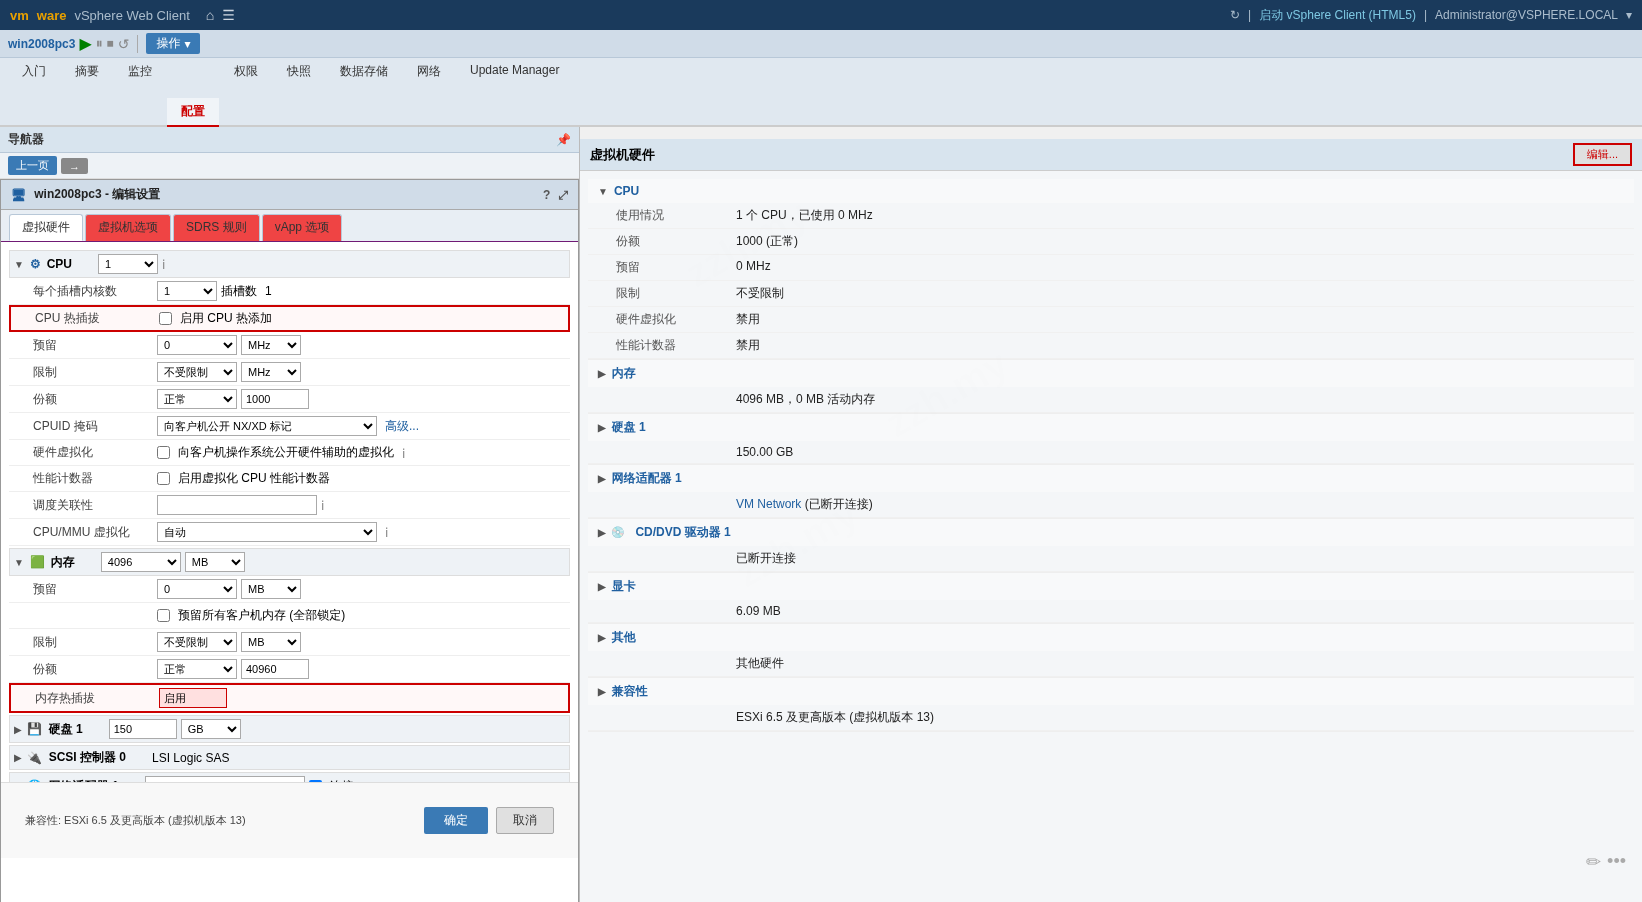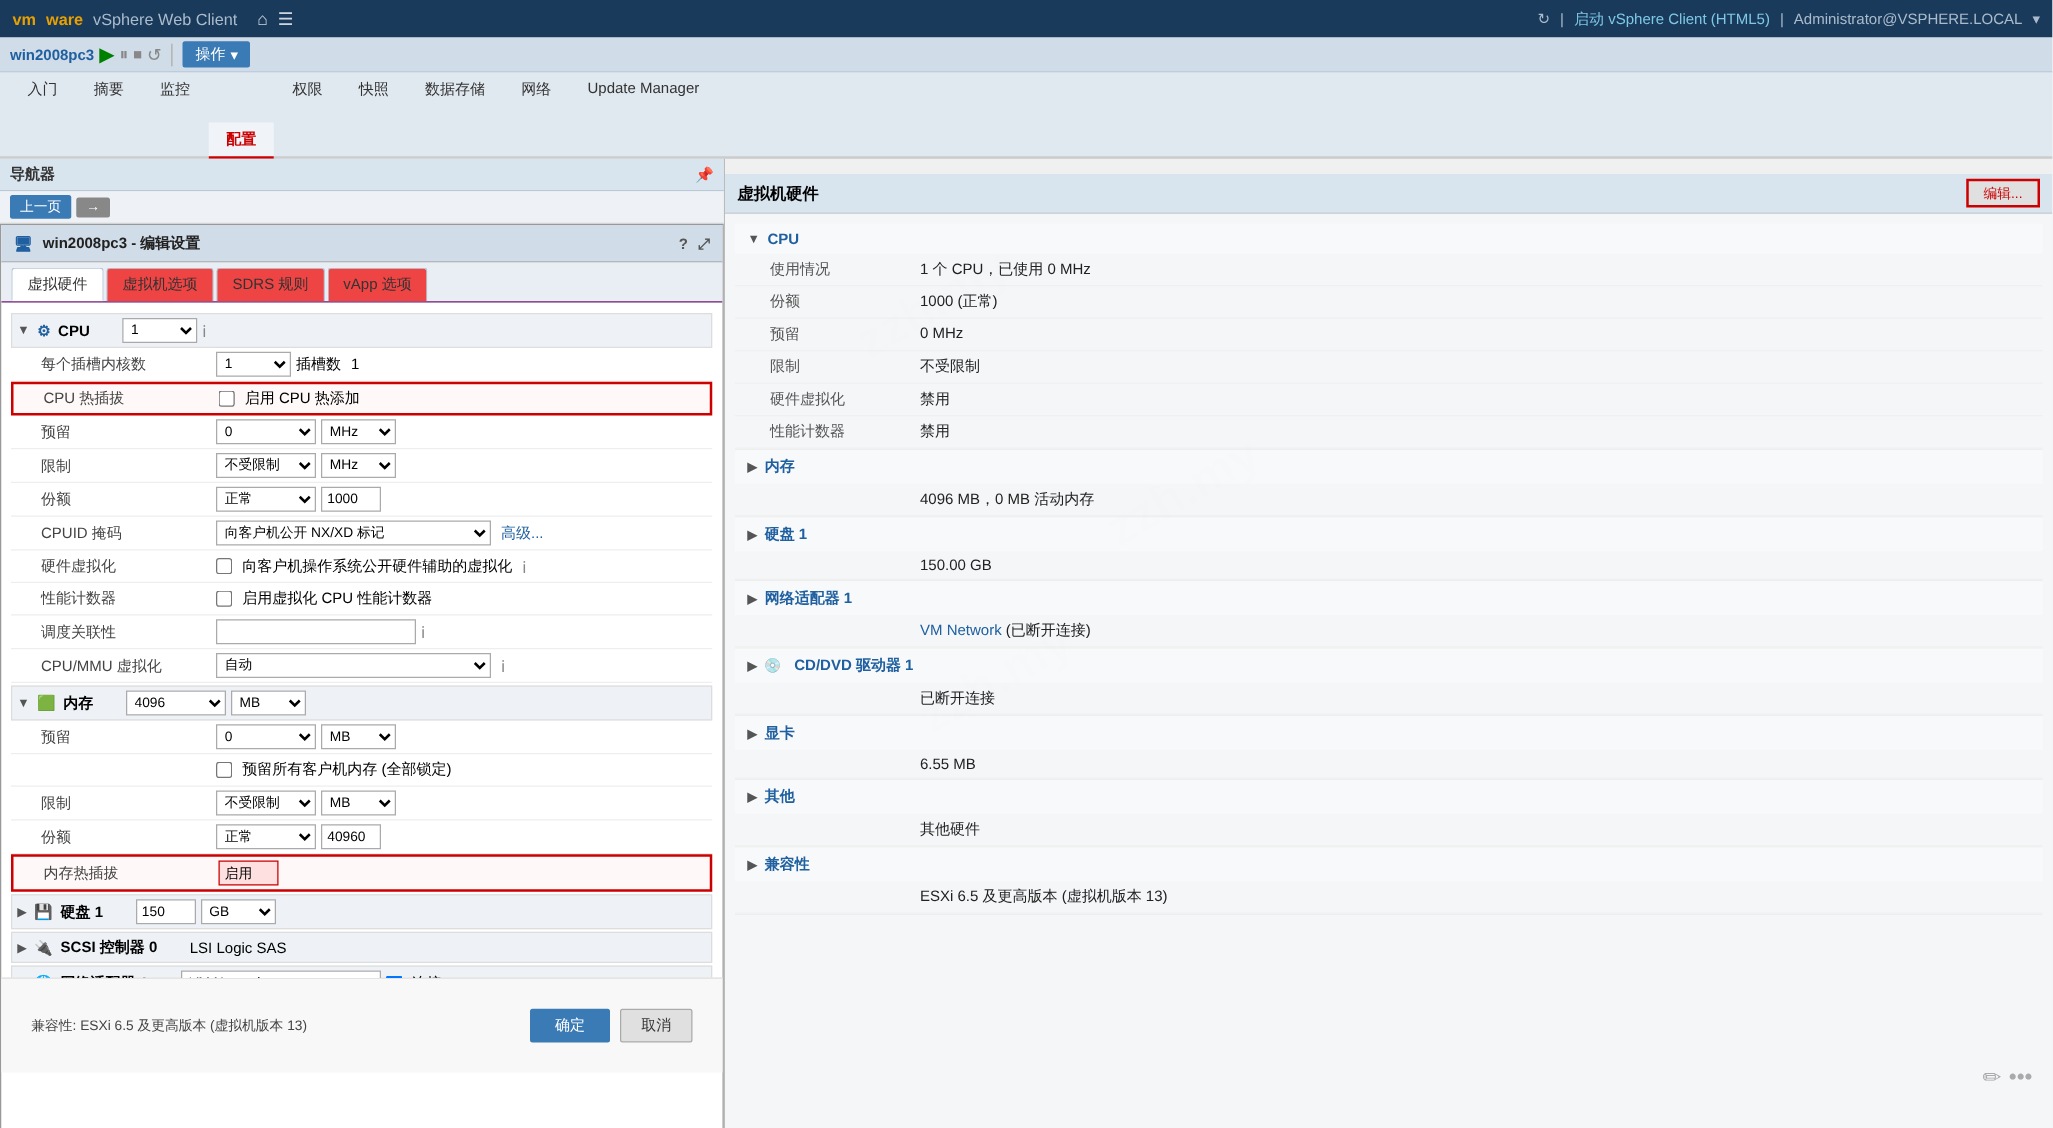--- a/index.html
+++ b/index.html
@@ -92,42 +92,42 @@
       border: 1px solid #ddd;
       cursor: pointer;
       gap: 6px;
     }
     .hw-row {
       display: flex;
       align-items: center;
       padding: 3px 8px;
       border-bottom: 1px solid #eee;
       min-height: 26px;
-      gap: 20px;
+      gap: 4px;
     }
     .hw-label {
       width: 120px;
       color: #444;
       flex-shrink: 0;
       font-size: 12px;
     }
     .hw-control {
       display: flex;
       align-items: center;
       gap: 4px;
       flex: 1;
     }
     .hw-input {
       border: 1px solid #aaa;
       height: 20px;
       padding: 0 4px;
       font-size: 11px;
       background: #fff;
     }
-    .hw-input-w60 { width: 48px; }
+    .hw-input-w60 { width: 68px; }
     .hw-input-w160 { width: 160px; }
     .hw-select {
       border: 1px solid #aaa;
       height: 20px;
       padding: 0 2px;
       font-size: 11px;
       background: #fff;
     }
     .hw-select-w60 { width: 60px; }
     .hw-select-w80 { width: 80px; }
@@ -687,21 +687,21 @@
         </div>
       </div>
 
       <div class="vm-hw-section">
         <div class="vm-hw-section-title">
           <span class="expand-arrow">▶</span>
           <span>显卡</span>
         </div>
         <div class="vm-hw-row">
           <span class="vm-hw-row-label"></span>
-          <span class="vm-hw-row-value">6.55 MB</span>
+          <span class="vm-hw-row-value">6.09 MB</span>
         </div>
       </div>
 
       <div class="vm-hw-section">
         <div class="vm-hw-section-title">
           <span class="expand-arrow">▶</span>
           <span>其他</span>
         </div>
         <div class="vm-hw-row">
           <span class="vm-hw-row-label"></span>

